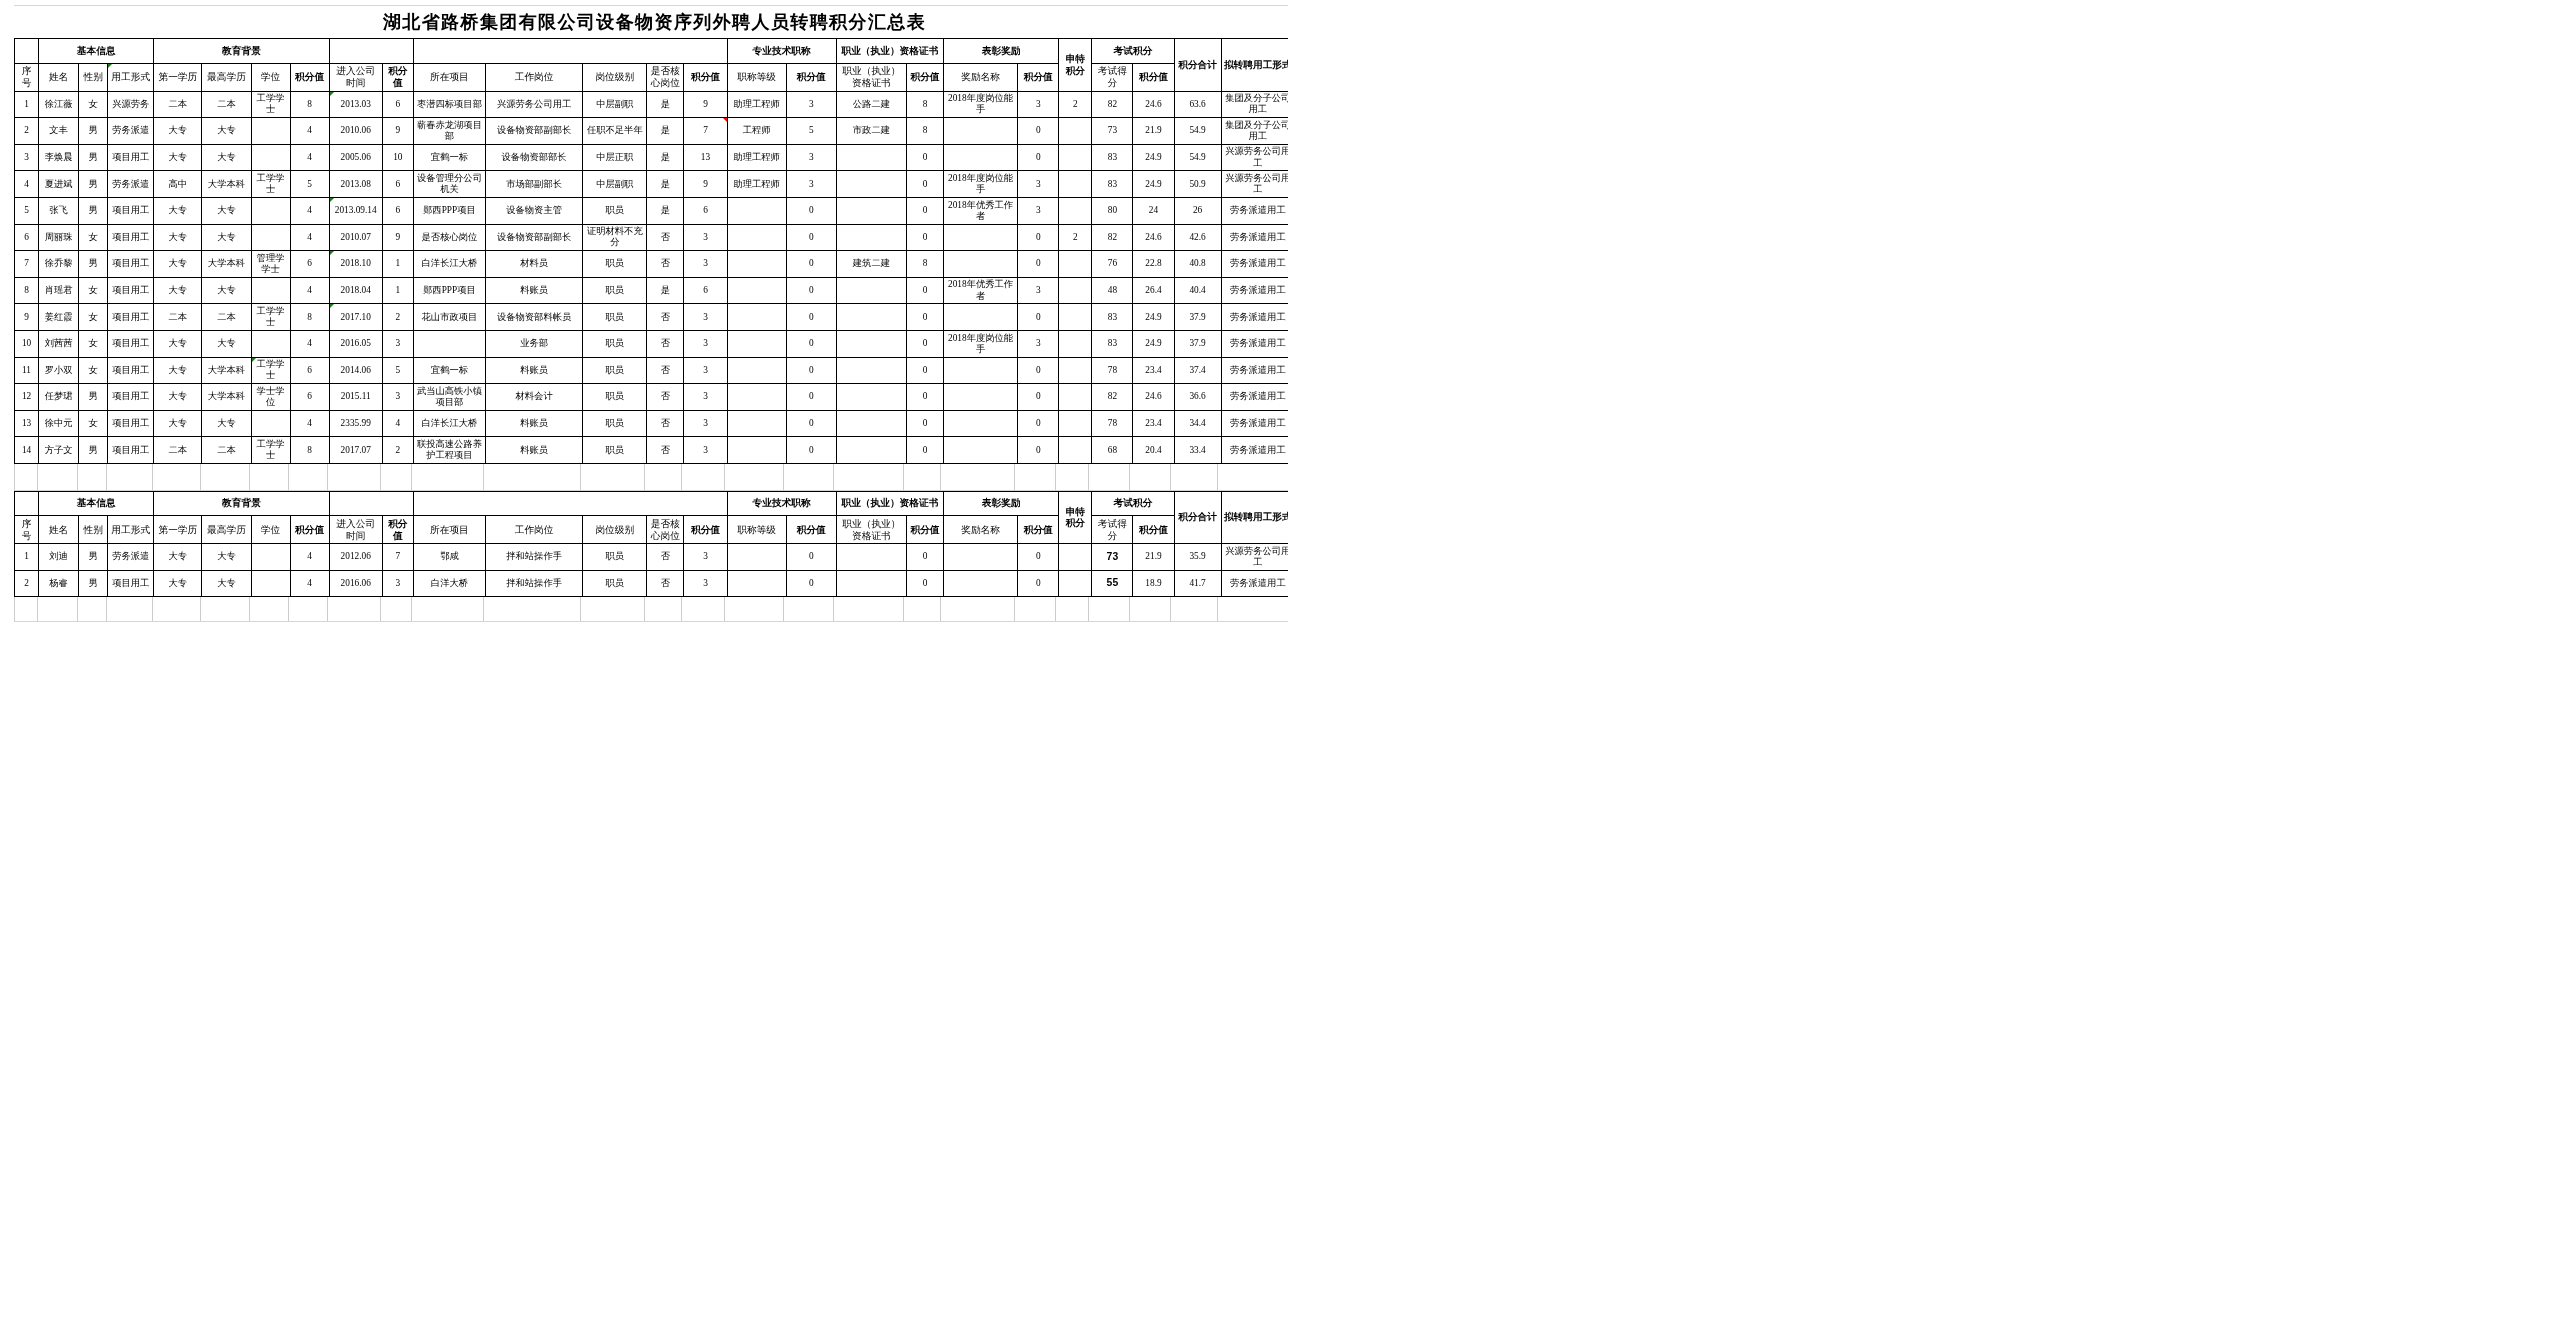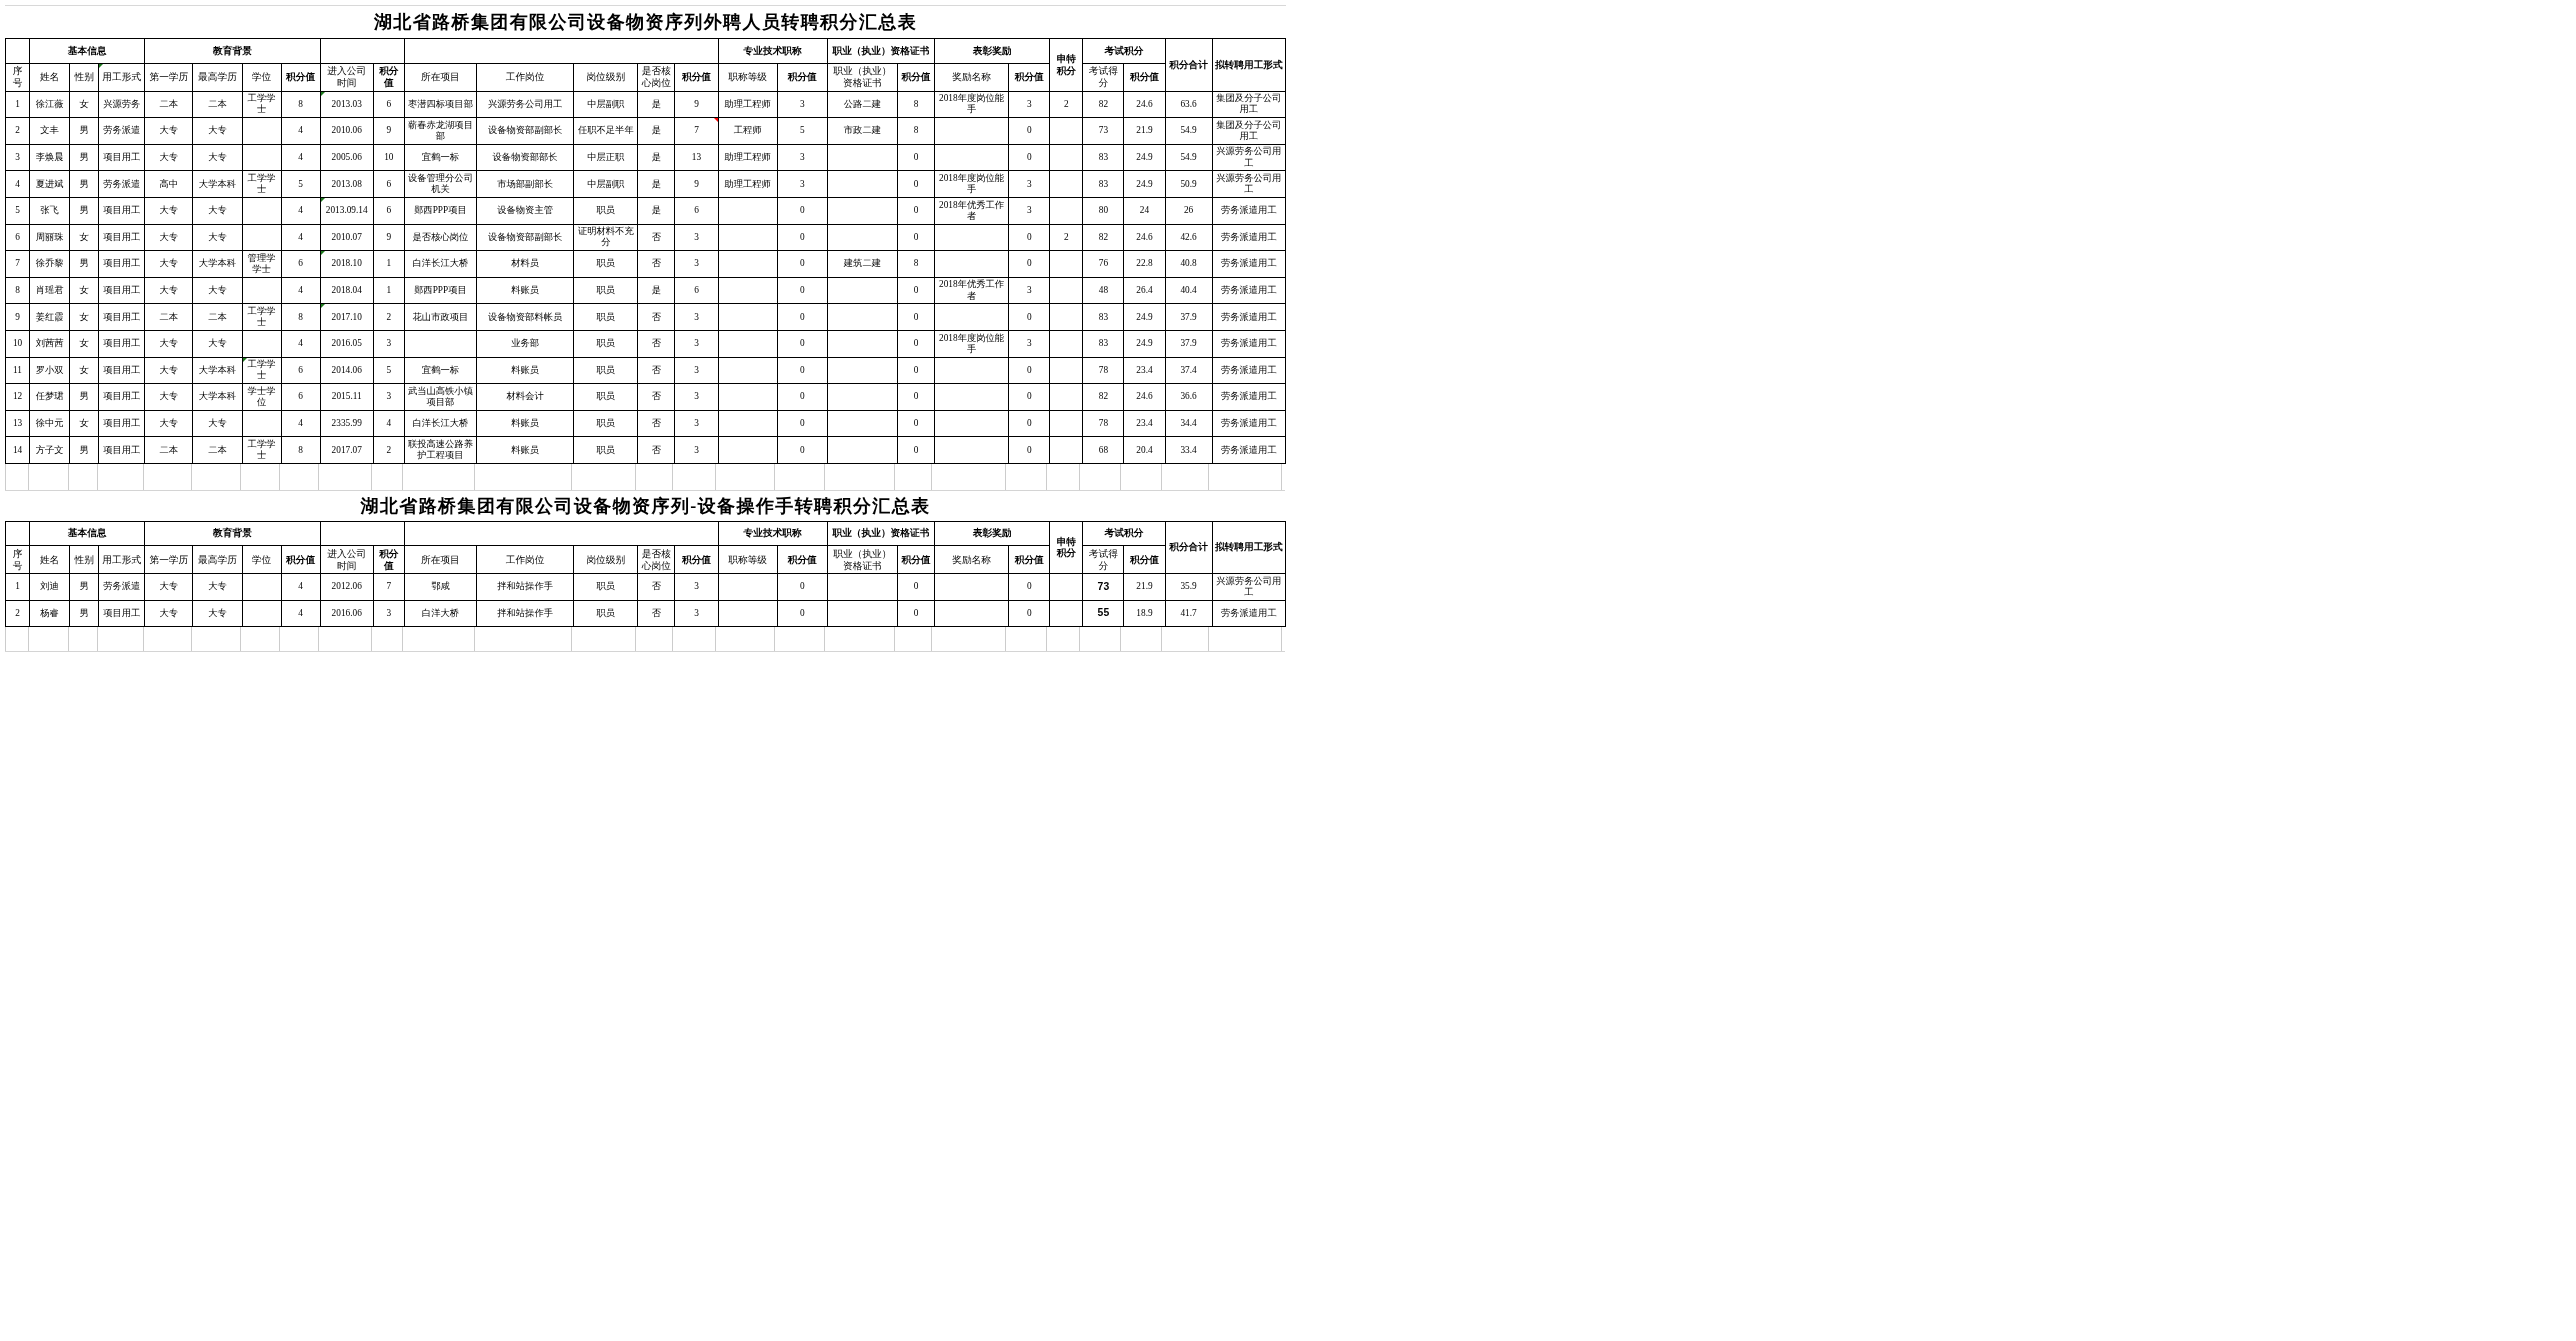--- a/index.html
+++ b/index.html
@@ -1,18 +1,18 @@
 <!DOCTYPE html>
 <html style="font-size:11px"><head>
 <meta charset="utf-8">
 <style>
   html,body{margin:0;padding:0;background:#ffffff;}
   body{width:1288px;height:671px;overflow:hidden;
        font-family:"Liberation Serif","DejaVu Serif",serif;color:#000;}
-  .sheet{position:relative;padding-left:5px;}
+  .sheet{position:relative;padding-left:14px;}
   .topstrip{height:4.8px;}
   .grayline{height:1.4px;background:#d8d8d8;width:1281px;}
   .titleband{width:1281px;display:flex;align-items:center;justify-content:center;
              font-weight:bold;letter-spacing:1.4px;font-size:18px;}
   .titleband.t1{height:32px;}
   .titleband.t2{height:30px;}
   table{border-collapse:collapse;table-layout:fixed;width:1281px;border:1.4px solid #000;}
   th,td{border:0.7px solid #000;padding:0 2.1px;text-align:center;vertical-align:middle;
         word-break:break-all;line-height:1.22;position:relative;overflow:hidden;}
   th{font-weight:normal;font-size:9.7px;}
@@ -530,21 +530,20 @@
       <div style="width: 37px;"></div>
       <div style="width: 74px;"></div>
       <div style="width: 41px;"></div>
       <div style="width: 33px;"></div>
       <div style="width: 41px;"></div>
       <div style="width: 41px;"></div>
       <div style="width: 47px;"></div>
       <div style="width: 73px;"></div>
     </div>
 
-  <div class="titleband t2">湖北省路桥集团有限公司设备物资序列-设备操作手转聘积分汇总表</div>
 
   <table class="tbl2">
       <colgroup>
         <col style="width: 24px;">
         <col style="width: 40px;">
         <col style="width: 29px;">
         <col style="width: 46px;">
         <col style="width: 48px;">
         <col style="width: 49px;">
         <col style="width: 39px;">

